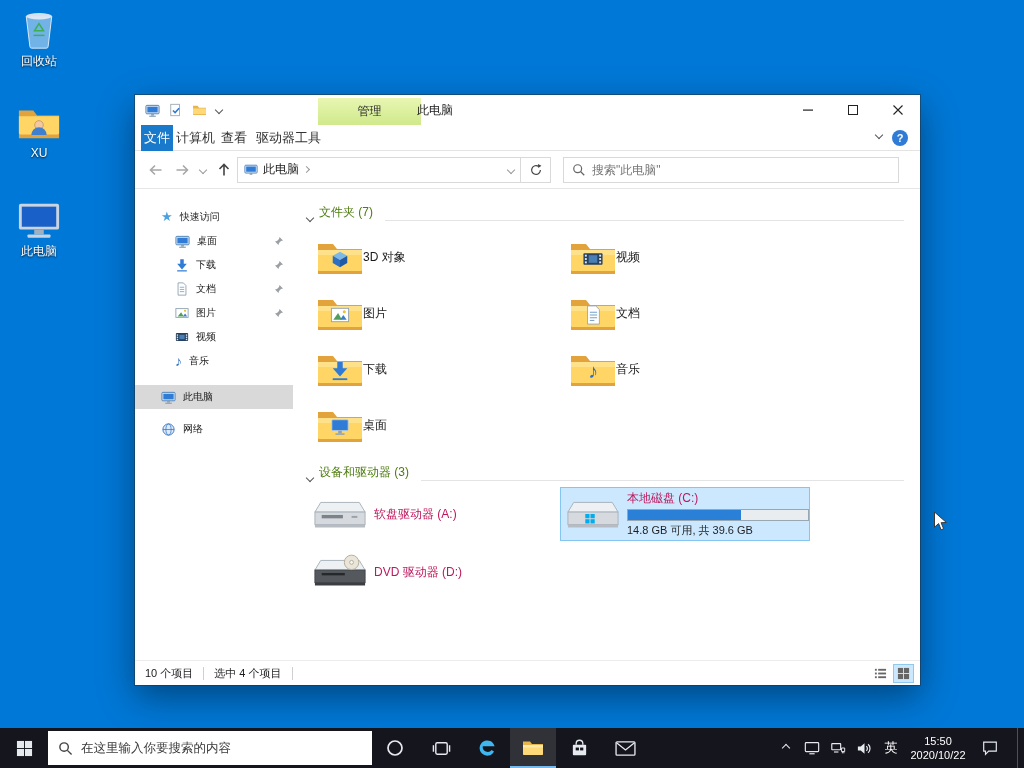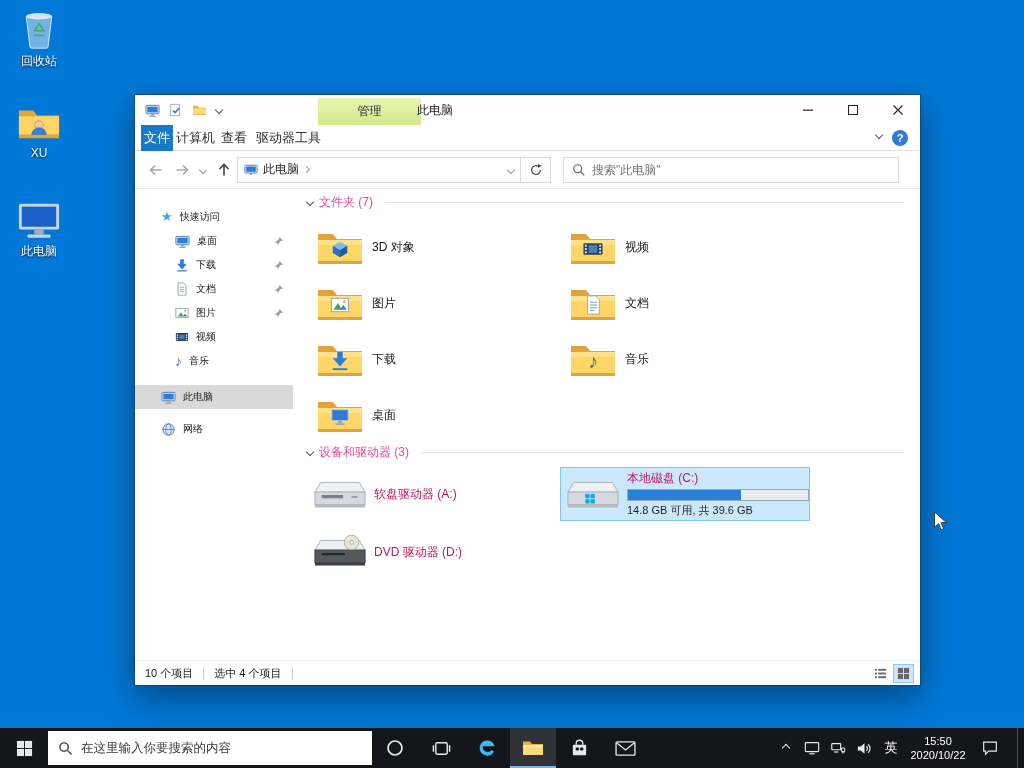--- a/index.html
+++ b/index.html
@@ -54,24 +54,24 @@
   .side-item.child{padding-left:40px;}
   .side-item.selected{background:#d9d9d9;}
   .si-label{font-size:10px;color:#1a1a1a;white-space:nowrap;}
   .pin{position:absolute;right:9px;top:7px;}
   .glyph-note{color:#2f6fc1;font-size:14px;line-height:14px;}
   .glyph-star{color:#4aa0e0;font-size:13px;line-height:14px;}
   .mt12{margin-top:12px;}
   .mt8{margin-top:8px;}
 
   .content{flex:1;padding:4px 0 0 14px;position:relative;overflow:hidden;}
-  .group-header{display:flex;align-items:center;gap:6px;height:18px;color:#ec4899;font-size:12px;padding-right:16px;}
+  .group-header{display:flex;align-items:flex-end;gap:6px;height:18px;margin-top:10px;color:#4d7c0f;font-size:12px;padding-right:16px;}
   .group-header .rule{flex:1;height:1px;background:#e4e4e4;margin-left:6px;}
   .fgrid{display:grid;grid-template-rows:repeat(4,56px);grid-auto-flow:column;grid-auto-columns:253px;margin-top:8px;}
-  .tile{display:flex;align-items:center;gap:9px;padding-left:10px;cursor:default;}
+  .tile{display:flex;align-items:center;padding-left:10px;cursor:default;}
   .fwrap{position:relative;width:46px;height:36px;flex:none;}
   .emblem{position:absolute;left:50%;top:56%;transform:translate(-50%,-50%);}
   .tile-label{font-size:12px;color:#1a1a1a;}
 
   .dgrid{display:grid;grid-template-columns:253px 253px;grid-auto-rows:58px;margin-top:6px;}
   .dtile{width:250px;height:54px;display:flex;align-items:center;gap:7px;padding:0 5px;border:1px solid transparent;cursor:default;}
   .dtile.sel{background:#cce8ff;border-color:#84c5f2;}
   .dico{flex:none;}
   .dinfo{display:flex;flex-direction:column;justify-content:center;gap:2px;flex:1;min-width:0;}
   .dname{font-size:12px;color:#be185d;}

